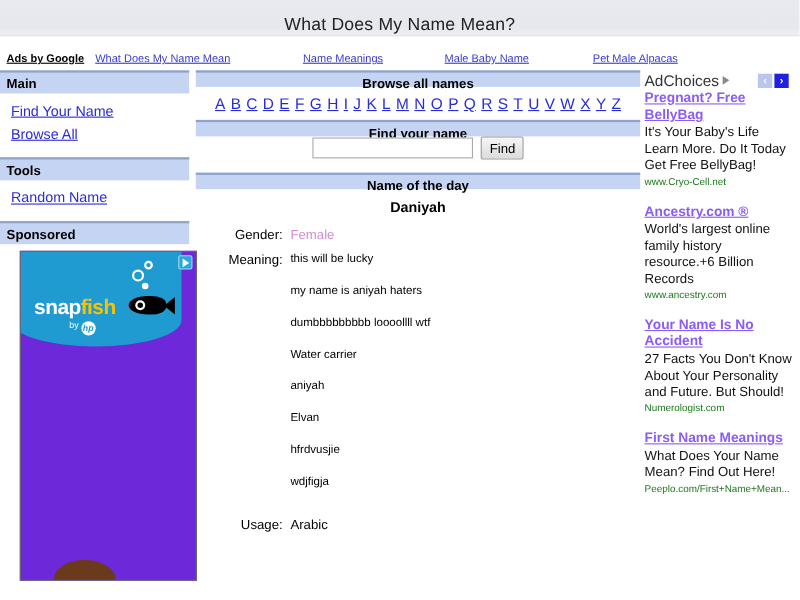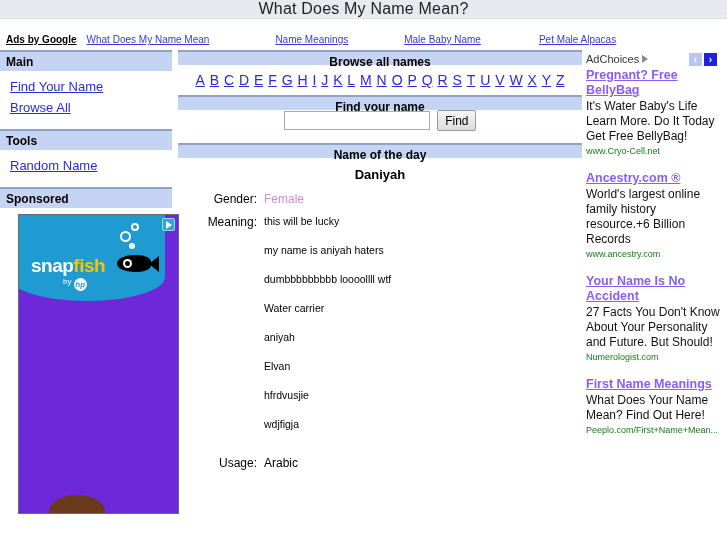--- a/index.html
+++ b/index.html
@@ -9,21 +9,21 @@
     overflow: hidden;
     background: #ffffff;
     font-family: "Liberation Sans", sans-serif;
     font-size: 13px;
     color: #000;
   }
   a { color: #2b2bd6; text-decoration: underline; }
 
   
   #banner {
-    height: 19px;
+    height: 33px;
     background: linear-gradient(to bottom, #e9eaef 0%, #e6e8ee 78%, #edeff5 100%);
     display: flex; align-items: flex-end; justify-content: center;
     border-bottom: 1px solid #dcdfe7;
   }
   #banner-title {
     font-size: 16px;
     color: #222;
     letter-spacing: .2px;
   }
 
@@ -152,21 +152,21 @@
   .flabel { width: 86px; text-align: right; font-size:12px; padding-right: 7px; flex:0 0 86px; }
   .fval { font-size:12px; }
   .fval.female { color:#d48bd4; }
   .meaning-list { }
   .meaning-list .m { font-size:10.5px; margin-bottom: 17px; }
   .meaning-first { font-size:10.5px; }
 
   
   #rightcol { width: 139px; flex:0 0 139px; padding-left: 4px; }
   #adchoices-row { display:flex; align-items:center; height:18px; }
-  #adchoices-label { font-size:11px; color:#333; }
+  #adchoices-label { font-size:14px; color:#333; }
   .ac-tri { display:inline-block; width:0;height:0;
     border-left:6px solid #888; border-top:4px solid transparent;
     border-bottom:4px solid transparent; margin-left:3px; vertical-align:0px;}
   #arrows { margin-left:auto; display:flex; gap:2px; padding-right:4px;}
   .arrw { width:13px;height:13px;display:flex;align-items:center;justify-content:center;
     font-size:10px; font-weight:bold; cursor:pointer; }
   #arrow-prev { background:#b9c6ef; color:#ffffff; }
   #arrow-next { background:#2020e0; color:#ffffff; }
   .ad { margin-bottom: 13px; }
   .ad-title { display:block; font-size:12.5px; font-weight:bold; color:#8b5cf6;
@@ -300,21 +300,21 @@
       <span id="adchoices-label">AdChoices</span>
       <span class="ac-tri"></span>
       <div id="arrows">
         <div class="arrw" id="arrow-prev">‹</div>
         <div class="arrw" id="arrow-next">›</div>
       </div>
     </div>
 
     <div class="ad">
       <a class="ad-title" href="#">Pregnant? Free BellyBag</a>
-      <div class="ad-body">It's Water Baby's Life Learn More. Do It Today Get Free BellyBag!</div>
+      <div class="ad-body">It's Your Baby's Life Learn More. Do It Today Get Free BellyBag!</div>
       <div class="ad-url">www.Cryo-Cell.net</div>
     </div>
     <div class="ad">
       <a class="ad-title" href="#">Ancestry.com ®</a>
       <div class="ad-body">World's largest online family history resource.+6 Billion Records</div>
       <div class="ad-url">www.ancestry.com</div>
     </div>
     <div class="ad">
       <a class="ad-title" href="#">Your Name Is No Accident</a>
       <div class="ad-body">27 Facts You Don't Know About Your Personality and Future. But Should!</div>

